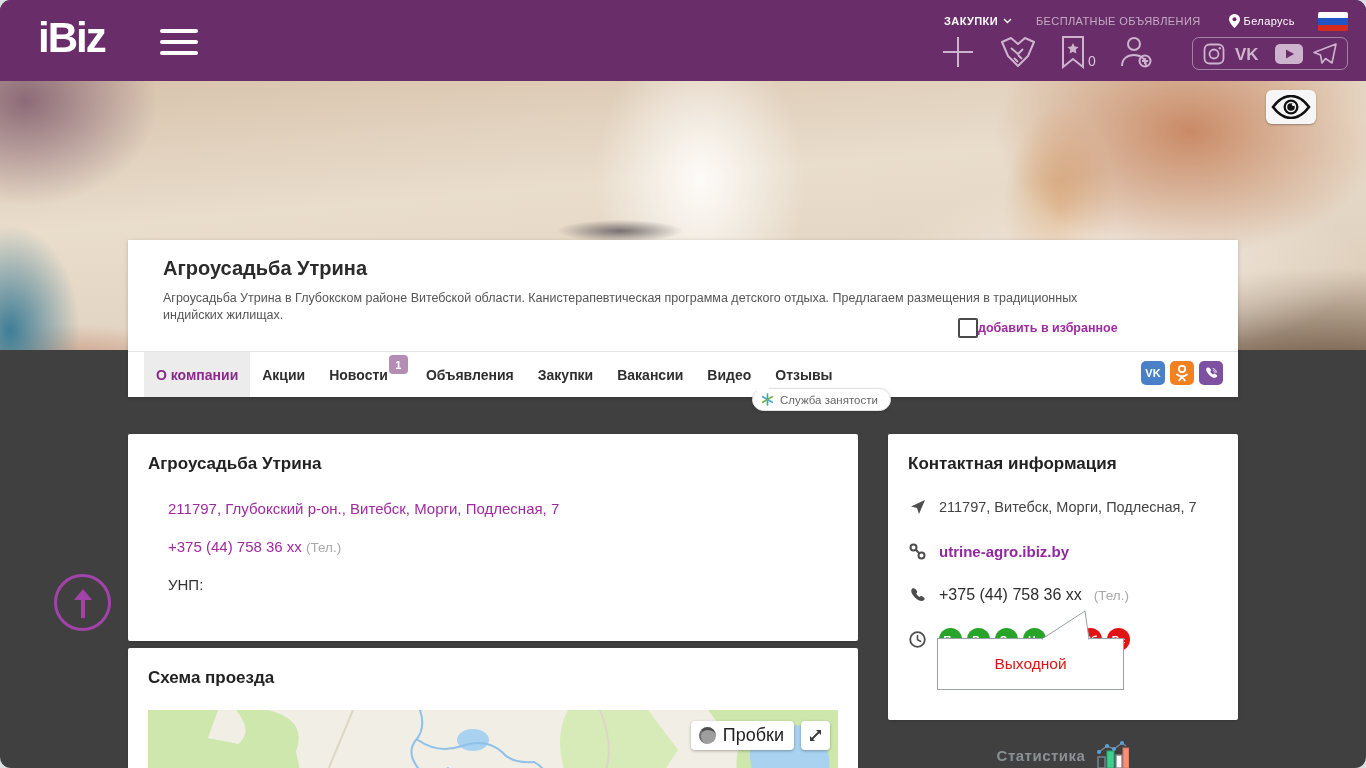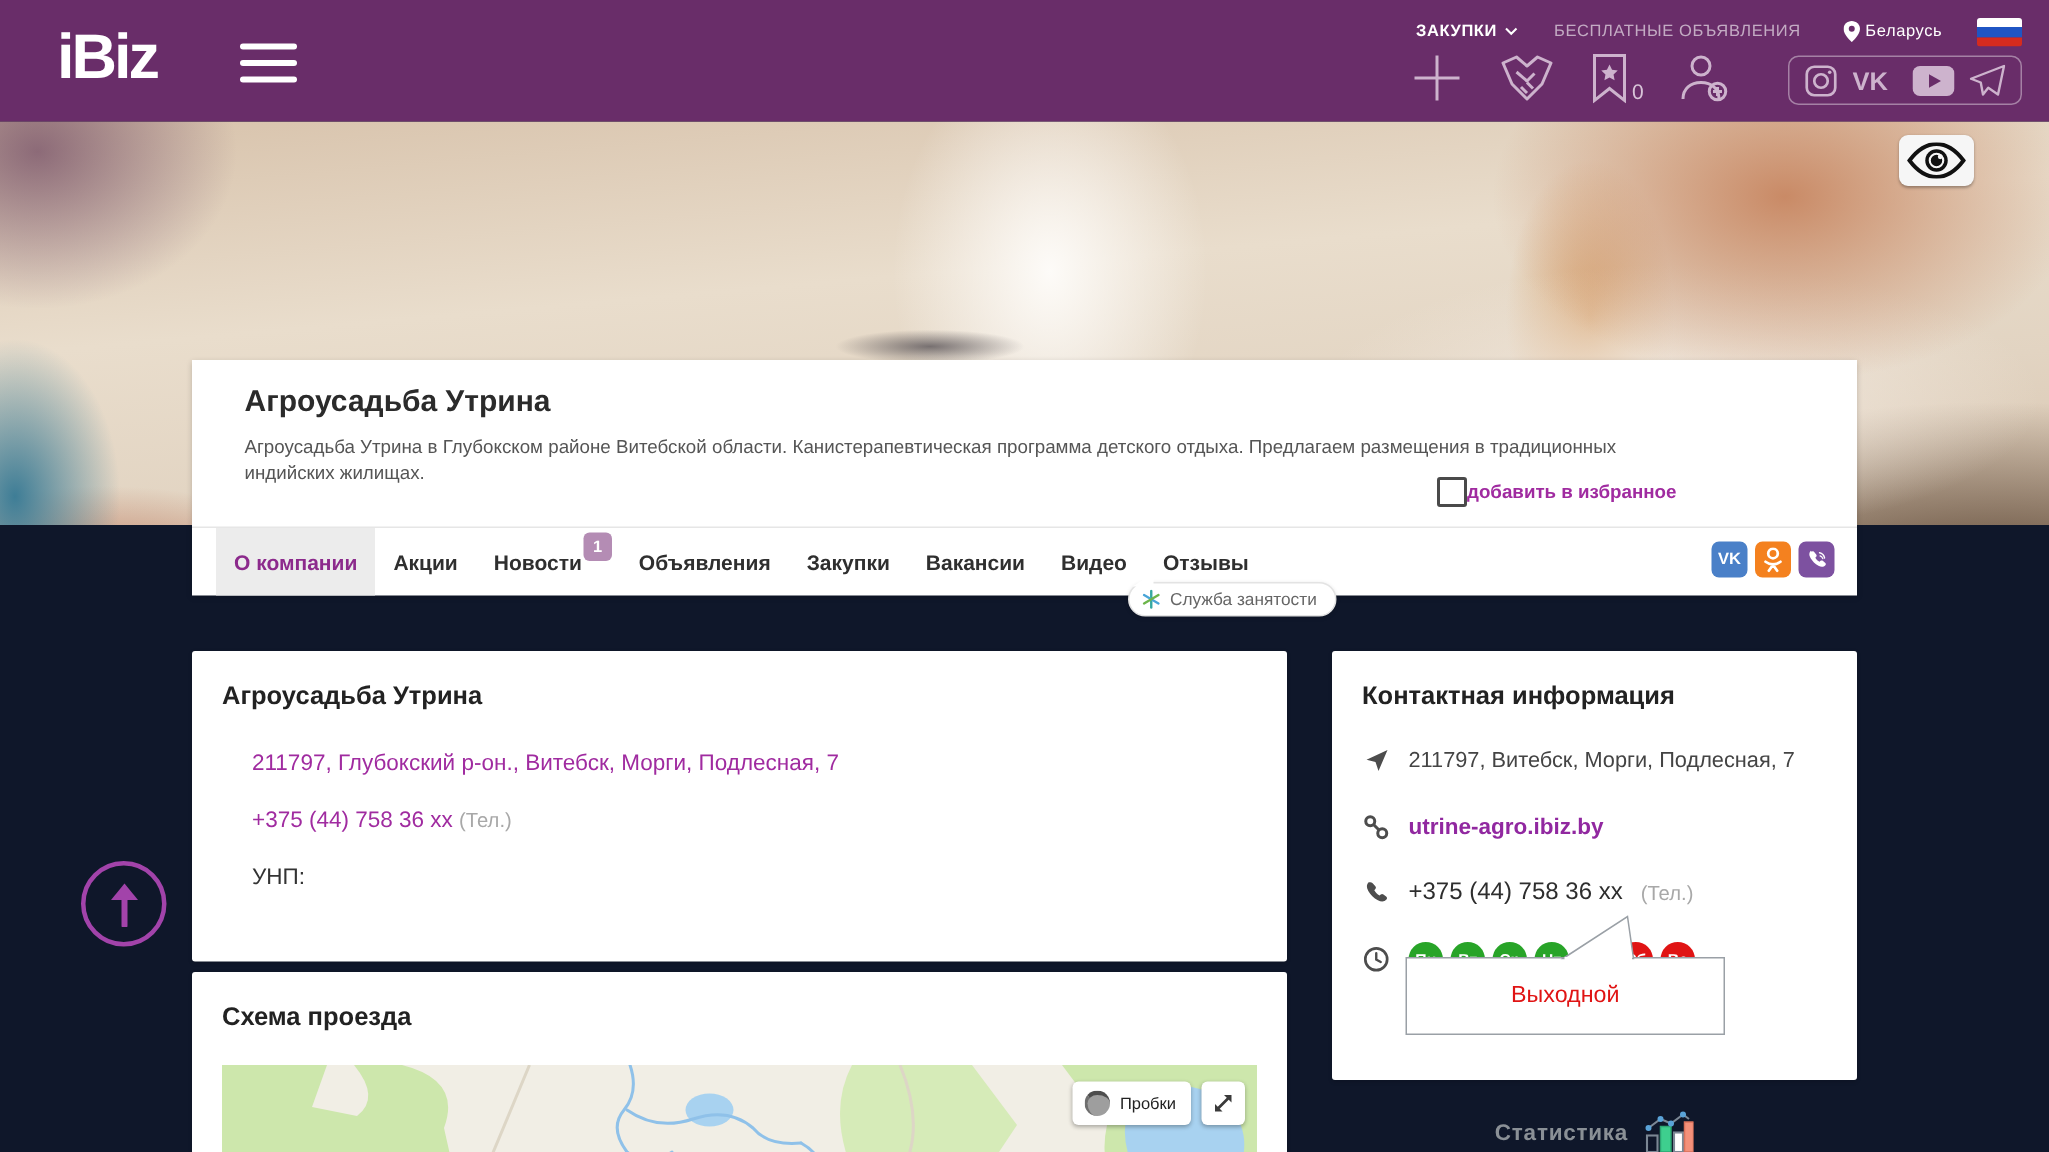--- a/index.html
+++ b/index.html
@@ -1,18 +1,18 @@
 <!DOCTYPE html>
 <html><head>
 <meta charset="utf-8">
 <style>
   * { margin:0; padding:0; box-sizing:border-box; }
   html,body { width:1366px; height:768px; }
   body { font-family:"Liberation Sans", sans-serif; background:#dcdee0; }
-  .page { position:relative; width:1366px; height:768px; overflow:hidden; background:#0f172a; }
+  .page { position:relative; width:1366px; height:768px; overflow:hidden; background:#404040;border-radius:11px; }
 
   
   .header { position:absolute; left:0; top:0; width:1366px; height:81px; background:#692d69; z-index:30; }
   .logo { position:absolute; left:38px; top:14px; color:#fff; font-size:42px; font-weight:bold; letter-spacing:-2px; cursor:pointer; }
   .hamburger { position:absolute; left:160px; top:29px; width:38px; height:27px; cursor:pointer; }
   .hamburger span { display:block; height:4px; background:#fff; border-radius:2px; margin-bottom:7px; }
   .search-wrap { position:absolute; left:236px; top:18px; width:662px; height:45px; background:#aa89aa; border:1px solid #c6aec6; border-radius:7px; display:flex; align-items:center; padding:0 14px; }
   .search-wrap input { flex:1; background:transparent; border:none; outline:none; color:#fff; font-size:17px; font-family:"Liberation Sans",sans-serif; }
   .search-wrap input::placeholder { color:#fff; opacity:.95; }
   .search-icon { width:24px; height:24px; margin-right:12px; flex:none; }
@@ -77,35 +77,35 @@
   .card h2 { font-size:17px; font-weight:bold; color:#222; }
   .about-rows { margin:26px 0 0 20px; }
   .about-row { margin-bottom:21px; font-size:15px; }
   .purple-link { color:#a02ba0; cursor:pointer; text-decoration:none; }
   .gray-note { color:#a8a8a8; font-size:13.5px; }
   .unp { color:#333; }
 
   .map-card { left:128px; top:648px; width:730px; height:190px; padding:20px; }
   .map-box { position:relative; margin-top:22px; width:690px; height:130px; overflow:hidden; cursor:grab; }
   .map-btn { position:absolute; top:11px; background:#fff; border-radius:4px; box-shadow:0 1px 3px rgba(0,0,0,.3); display:flex; align-items:center; justify-content:center; cursor:pointer; }
-  .traffic-btn { right:44px; height:29px; padding:0 10px 0 8px; gap:7px; font-size:11px; color:#222; }
+  .traffic-btn { right:44px; height:29px; padding:0 10px 0 8px; gap:7px; font-size:18px; color:#222; }
   .traffic-circle { width:17px; height:17px; border-radius:50%; background:#9e9e9e; border-top:3px solid #4d4d4d; border-left:2px solid #6e6e6e; }
   .expand-btn { right:8px; width:29px; height:29px; }
 
   .contact-card { left:888px; top:434px; width:350px; height:286px; padding:20px; }
   .c-row { display:flex; align-items:center; gap:12px; margin-top:22px; min-height:22px; }
   .c-icon { width:19px; flex:none; display:flex; justify-content:center; color:#4d4d4d; }
   .c-text { font-size:14.5px; color:#444; }
   .c-site { font-size:15px; font-weight:bold; color:#9128a0; cursor:pointer; }
   .c-phone { font-size:16px; color:#2e2e2e; }
   .days { display:flex; gap:5px; }
   .day { width:23px; height:23px; border-radius:50%; color:#fff; font-size:10.5px; font-weight:bold; display:flex; align-items:center; justify-content:center; }
   .day.work { background:#28a428; }
   .day.off { background:#e01414; }
-  .dayoff-box { position:absolute; left:49px; top:204px; width:213px; height:52px; background:#fff; border:1px solid #9aa0a6; display:flex; align-items:center; justify-content:center; color:#e01414; font-size:15.5px;text-align:right; }
+  .dayoff-box { position:absolute; left:49px; top:204px; width:187px; height:52px; background:#fff; border:1px solid #9aa0a6; display:flex; align-items:center; justify-content:center; color:#e01414; font-size:15.5px;text-align:right; }
   .dayoff-pointer { position:absolute; left:0; top:0; z-index:2; pointer-events:none; }
 
   .stats { position:absolute; left:888px; top:740px; width:350px; display:flex; align-items:center; justify-content:center; gap:10px; color:#8a9096; font-size:15px; font-weight:bold; letter-spacing:.5px; }
 </style>
 </head>
 <body>
 
 <div class="page">
 
   <div class="header">

